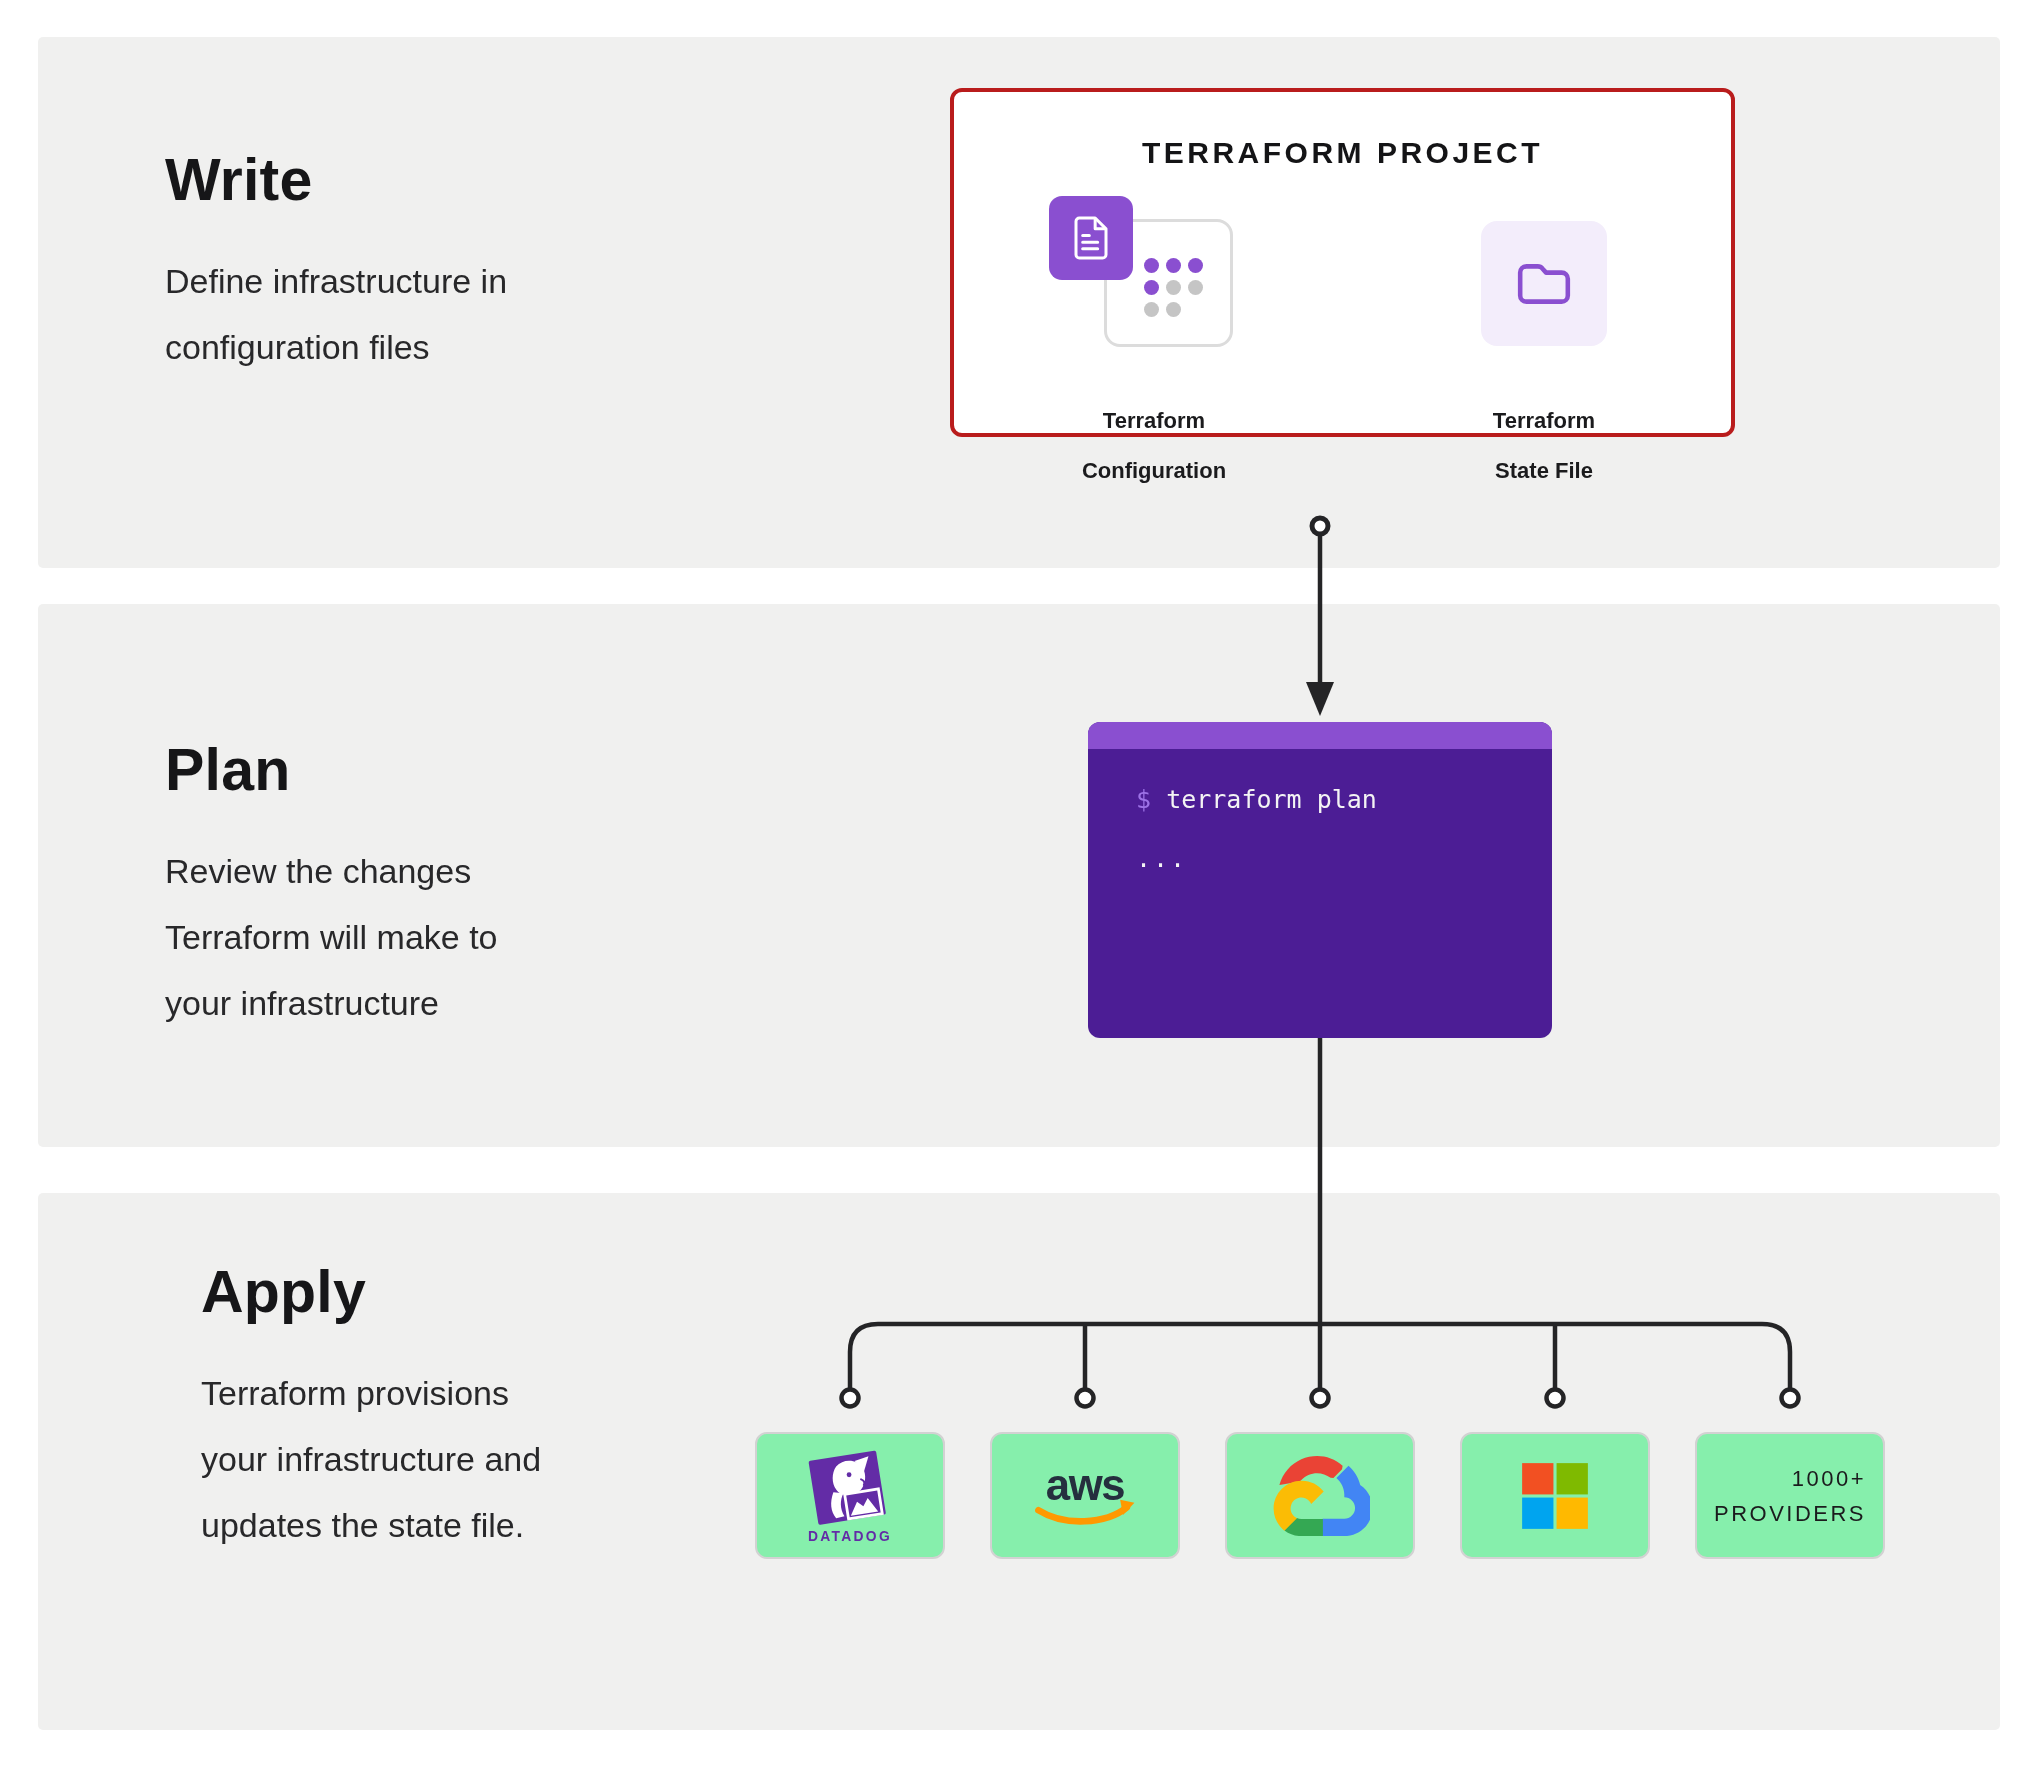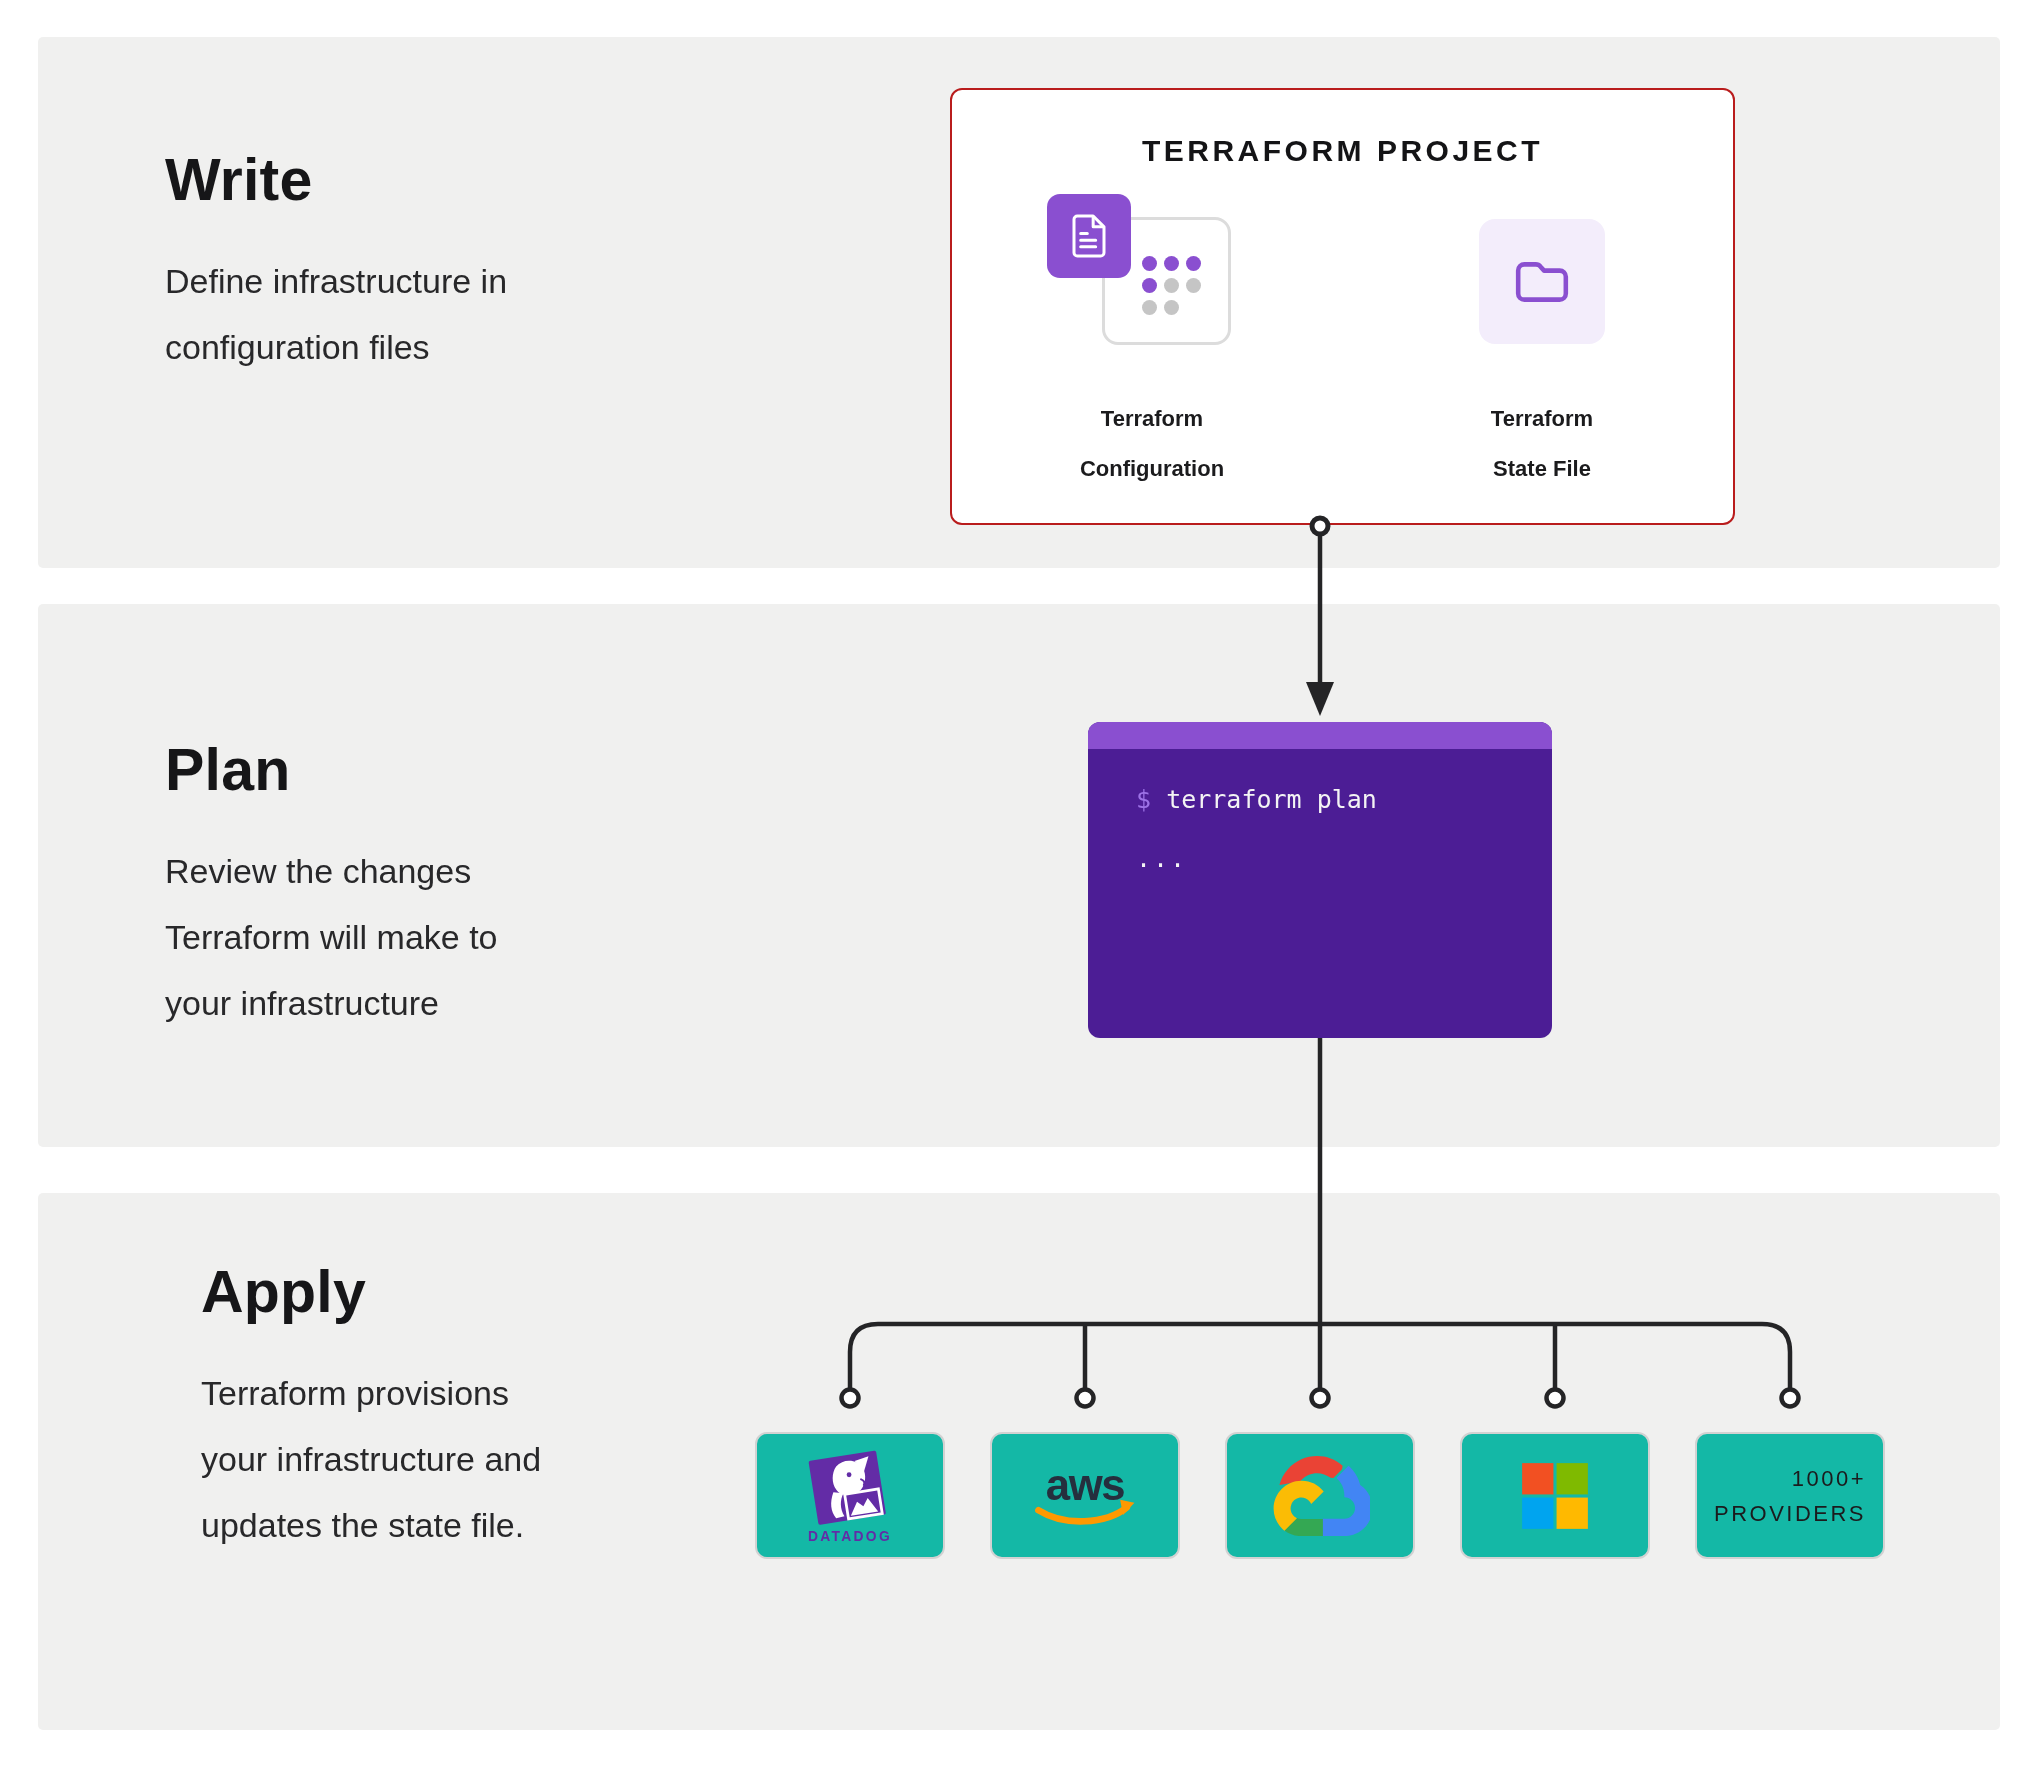--- a/index.html
+++ b/index.html
@@ -17,22 +17,22 @@
   .stage-block{position:absolute;left:165px;}
   #write-block{top:146px;}
   #plan-block{top:736px;}
   #apply-block{top:1258px;margin-left:36px;}
   .stage-heading{font-size:59px;font-weight:700;color:#161618;letter-spacing:0.2px;}
   .stage-desc{margin-top:34px;font-size:34px;font-weight:400;color:#28282a;}
   .stage-desc .line{line-height:66px;white-space:nowrap;}
 
   
   #project-card{
-    position:absolute;left:950px;top:88px;width:785px;height:437px;
-    background:#ffffff;border:2px solid #b91c1c;border-radius:12px;box-sizing:border-box;
+    position:absolute;left:950px;top:88px;width:785px;height:349px;
+    background:#ffffff;border:4px solid #b91c1c;border-radius:12px;box-sizing:border-box;
   }
   #project-title{
     position:absolute;top:44px;left:0;width:100%;text-align:center;
     font-size:30px;font-weight:700;letter-spacing:3.5px;color:#141416;
   }
   .icon-col{position:absolute;width:300px;text-align:center;}
   #config-col{left:50px;top:0;height:100%;}
   #state-col{left:440px;top:0;height:100%;}
   .icon-label{position:absolute;top:288px;width:100%;font-size:22px;font-weight:600;color:#1b1b1d;margin-top:16px;}
   .icon-label .line{line-height:50px;}
@@ -73,21 +73,21 @@
   #terminal-body{
     padding:36px 0 0 48px;font-family:"DejaVu Sans Mono",monospace;
     font-size:25px;color:#f4f4f4;
   }
   #terminal-prompt{color:#9d72e6;}
   #terminal-ellipsis{margin-top:30px;letter-spacing:2px;}
   #terminal-output{margin-top:26px;line-height:38px;}
 
   
   .provider-card{
-    position:absolute;top:1432px;width:190px;height:127px;background:#14b8a6;
+    position:absolute;top:1432px;width:190px;height:127px;background:#86efac;
     border:2.5px solid #d2d2d2;border-radius:12px;box-sizing:border-box;
     display:flex;align-items:center;justify-content:center;
   }
   #card-datadog{left:755px;}
   #card-aws{left:990px;}
   #card-gcp{left:1225px;}
   #card-microsoft{left:1460px;}
   #card-providers{left:1695px;}
   #providers-text{text-align:right;font-size:22px;font-weight:500;letter-spacing:2.5px;color:#1b1b1d;}
   #providers-text .line{line-height:35px;}

